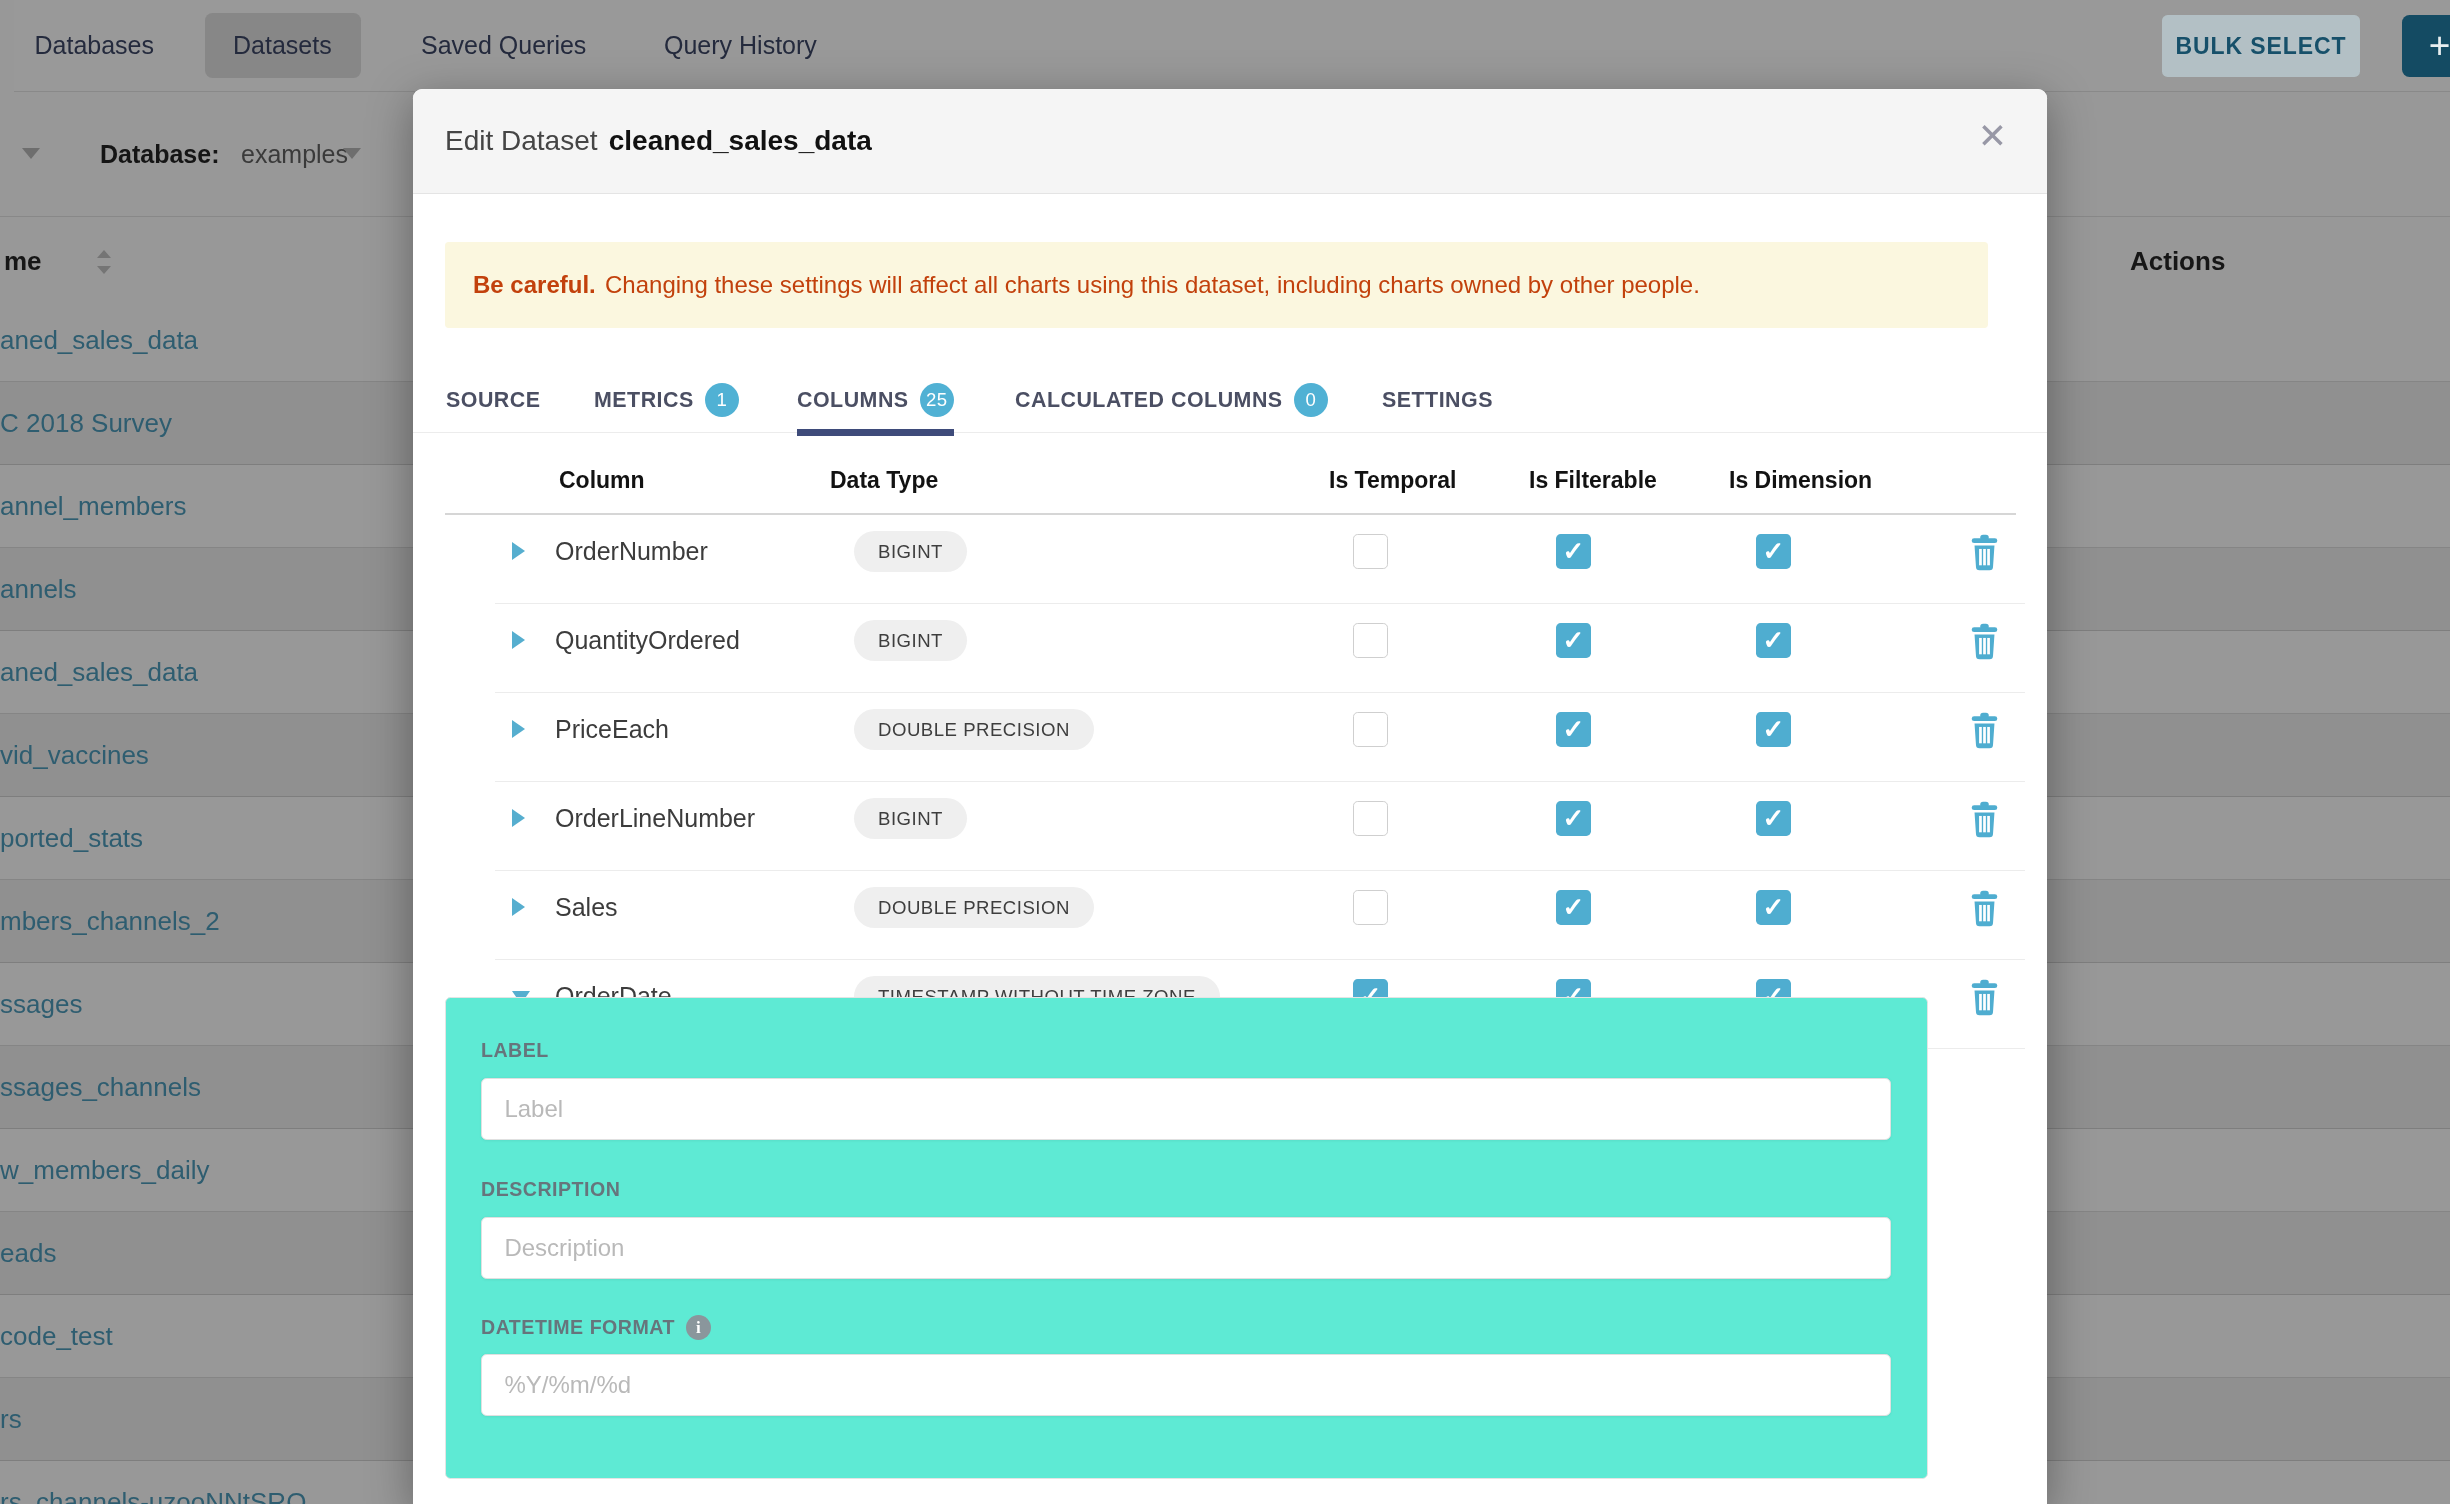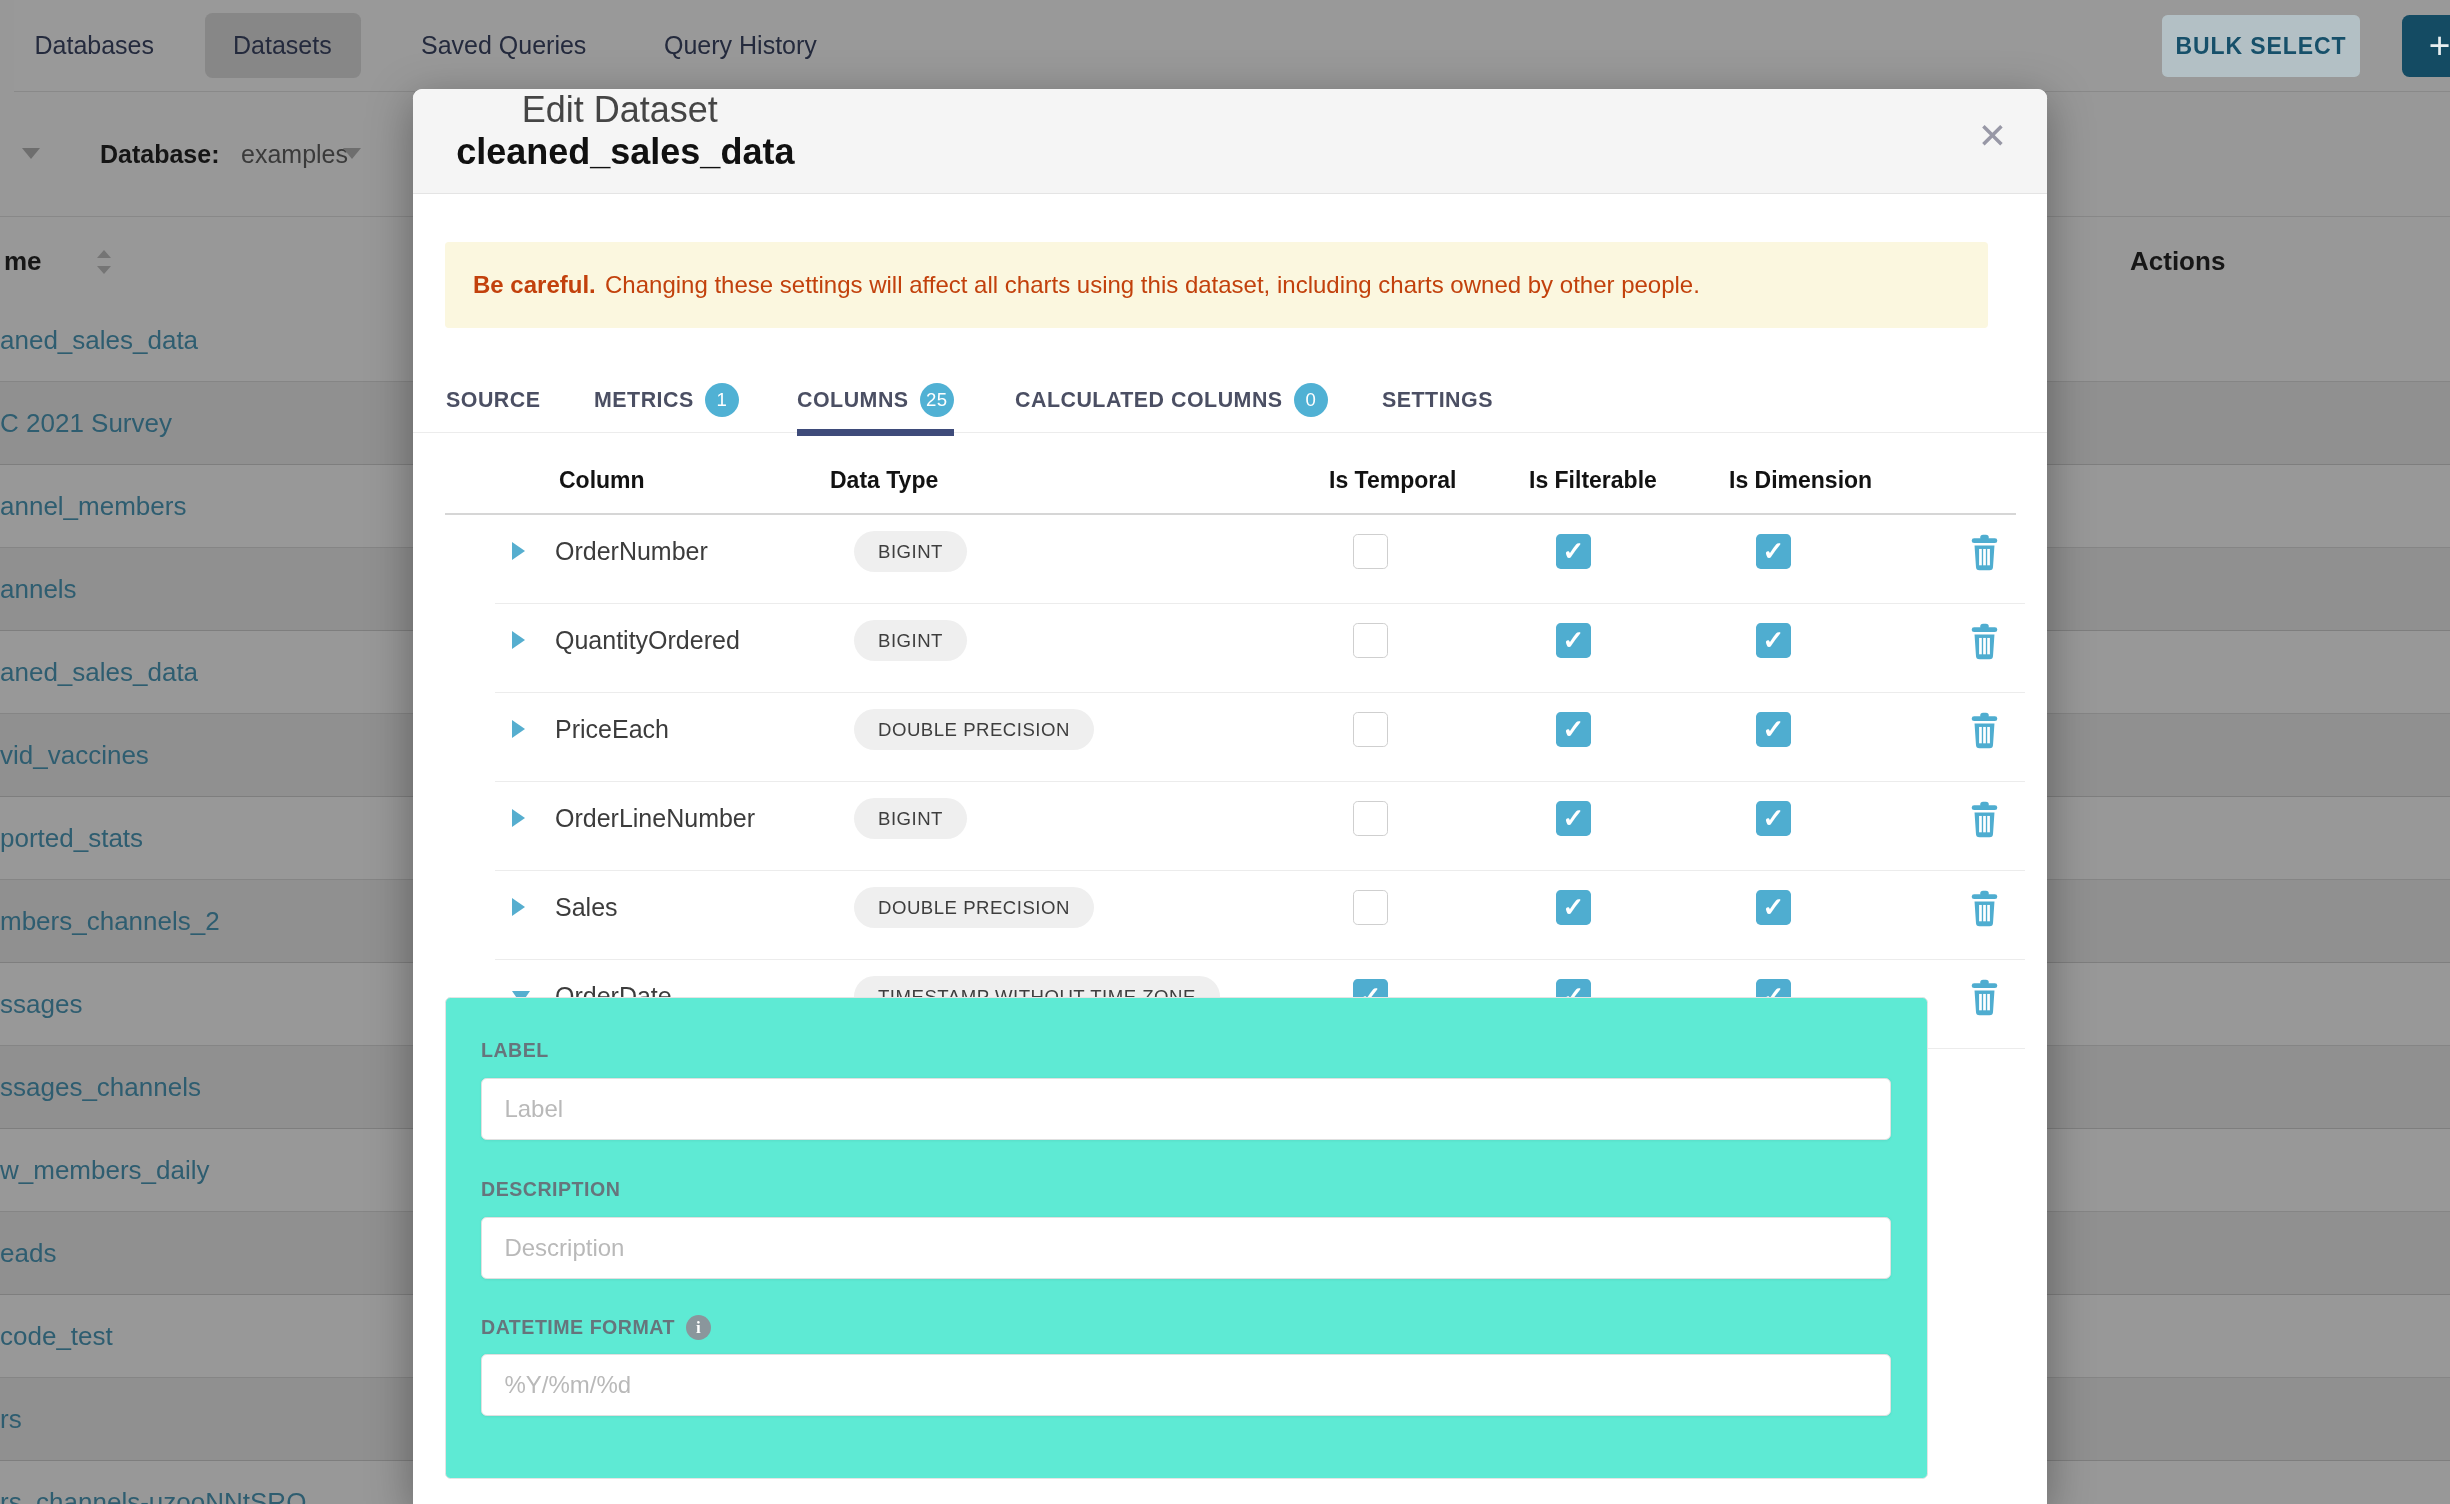--- a/index.html
+++ b/index.html
@@ -35,21 +35,21 @@
   .bg-row:nth-child(even){background:#909090;}
   .bg-row .bg-link{position:absolute;left:0;top:0;height:82px;display:flex;align-items:center;
     font-size:26px;color:#2e5d70;}
 
   
   .modal{position:absolute;left:413px;top:89px;width:1634px;height:1415px;background:#ffffff;
     border-radius:9.3px 9.3px 0 0;box-shadow:0 11.2px 45px rgba(0,0,0,0.35);}
   .modal-header{position:absolute;left:0;top:0;width:100%;height:104px;background:#f5f5f5;
     border-bottom:0.9px solid #e4e4e4;border-radius:9.3px 9.3px 0 0;}
   .modal-title{position:absolute;left:32px;top:0;height:104px;display:flex;align-items:center;
-    font-size:36px;color:#454545;flex-direction:column;}
+    font-size:28px;color:#454545;}
   .modal-title b{color:#111111;font-weight:700;margin-left:11.2px;}
   .modal-close{position:absolute;right:34px;top:26px;font-size:35px;color:#9898a6;background:none;border:none;
     font-family:"Liberation Sans",sans-serif;cursor:default;}
   .warn-banner{position:absolute;left:32px;top:153px;width:1543px;height:86px;background:#fbf7df;
     border-radius:3.7px;display:flex;align-items:center;padding-left:28px;box-sizing:border-box;
     font-size:24px;color:#c2410c;}
   .warn-banner b{font-weight:700;margin-right:9.3px;}
 
   .tabs{position:absolute;left:0;top:280px;width:100%;height:63px;border-bottom:1.9px solid #ececec;}
   .tab{position:absolute;top:0;height:62px;display:flex;align-items:center;gap:11.2px;
@@ -113,21 +113,21 @@
       <i class="up"></i>
       <i class="dn"></i>
     </span>
   <span class="bg-col-header" style="left:2130px;top:246px">Actions</span>
 
   <div id="bg-rows">
       <div class="bg-row">
         <span class="bg-link">aned_sales_data</span>
       </div>
       <div class="bg-row">
-        <span class="bg-link">C 2021 Survey</span>
+        <span class="bg-link">C 2018 Survey</span>
       </div>
       <div class="bg-row">
         <span class="bg-link">annel_members</span>
       </div>
       <div class="bg-row">
         <span class="bg-link">annels</span>
       </div>
       <div class="bg-row">
         <span class="bg-link">aned_sales_data</span>
       </div>

